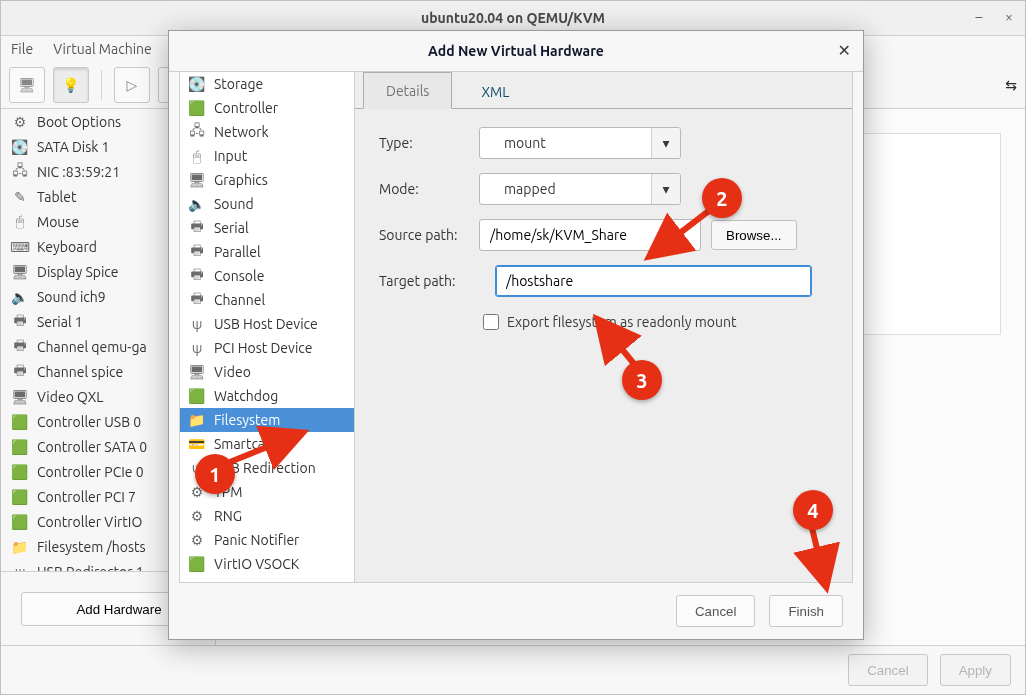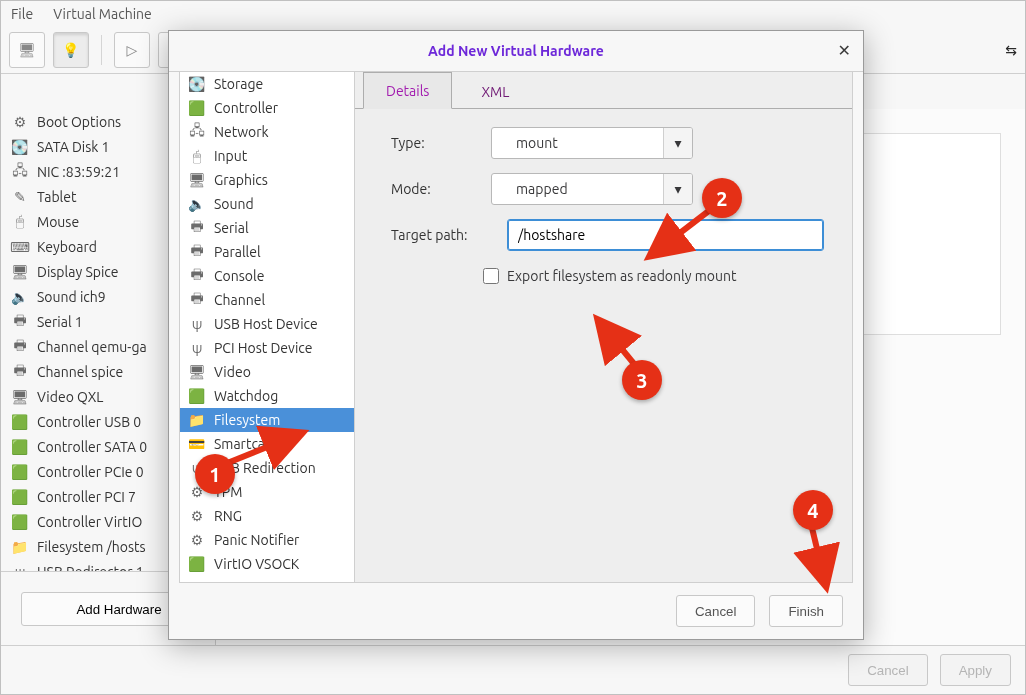--- a/index.html
+++ b/index.html
@@ -25,55 +25,62 @@
   .addhw{width:196px;height:34px;border:1px solid #c8c8c8;background:#fbfbfb;border-radius:3px;}
   .content{flex:1;background:#fbfbfb;position:relative;}
   .formarea{position:absolute;left:24px;top:24px;right:24px;height:200px;border:1px solid #dedede;background:#fff;}
   .bottombar{position:absolute;left:0;right:0;bottom:0;height:48px;border-top:1px solid #cfcfcf;display:flex;align-items:center;justify-content:flex-end;gap:12px;padding:0 14px;}
   .btn{height:32px;padding:0 18px;border:1px solid #c8c8c8;background:#fbfbfb;border-radius:3px;color:#555;}
   .btn.disabled{color:#b5b5b5;background:#f3f3f3;}
 
   
   .dialog{position:absolute;left:168px;top:30px;width:694px;height:608px;background:#f7f7f7;border:1px solid #9a9a9a;box-shadow:0 6px 28px rgba(0,0,0,.3);z-index:5;}
   .dlg-title{height:40px;border-bottom:1px solid #cfcfcf;display:flex;align-items:center;justify-content:center;position:relative;}
-  .dlg-title .t{font-weight:bold;color:#6d28d9;}
+  .dlg-title .t{font-weight:bold;color:#0f172a;}
   .dlg-title .x{position:absolute;right:12px;top:10px;color:#3a3a3a;cursor:pointer;font-size:16px;}
   .dlg-body{position:absolute;top:40px;bottom:56px;left:10px;right:10px;display:flex;border:1px solid #cfcfcf;background:#fff;overflow:hidden;}
   .dlg-left{width:174px;border-right:1px solid #cfcfcf;overflow-y:auto;}
   .dlg-row{height:24px;display:flex;align-items:center;padding:0 8px;gap:8px;color:#333;cursor:pointer;white-space:nowrap;font-size:14px;}
   .dlg-row.sel{background:#4a90d9;color:#fff;}
   .dlg-row.sel .icn{color:#fff;}
   .dlg-right{flex:1;display:flex;flex-direction:column;}
   .dlg-header{height:32px;background:#2b6fa4;color:#fff;display:flex;align-items:center;padding:0 14px;font-weight:500;}
   .dlg-tabs{height:36px;border-bottom:1px solid #adadad;display:flex;align-items:flex-end;padding:0 8px;gap:6px;background:#eee;}
-  .dlg-tab{padding:10px 22px 9px;border:1px solid transparent;border-bottom:none;border-radius:0;color:#701a75;cursor:pointer;position:relative;top:1px;}
-  .dlg-tab.active{background:#e8e8e8;border-color:#adadad;border-bottom:1px solid #e8e8e8;color:#a21caf;}
+  .dlg-tab{padding:10px 22px 9px;border:1px solid transparent;border-bottom:none;border-radius:0;color:#0c4a6e;cursor:pointer;position:relative;top:1px;}
+  .dlg-tab.active{background:#e8e8e8;border-color:#adadad;border-bottom:1px solid #e8e8e8;color:#737373;}
   .dlg-form{flex:1;padding:18px 24px;background:#eee;}
   .frow{display:flex;align-items:center;margin-bottom:14px;}
-  .flabel{width:100px;color:#333;margin-left:12px;}
+  .flabel{width:100px;color:#333;}
   .combo{display:flex;align-items:center;width:200px;height:30px;border:1px solid #b8b8b8;background:#fff;border-radius:3px;overflow:hidden;}
   .combo .cval{flex:1;padding:0 24px;}
   .combo .cbtn{width:28px;height:100%;border-left:1px solid #cfcfcf;background:#f4f4f4;display:flex;align-items:center;justify-content:center;}
   .tfield{flex:0 0 200px;height:30px;border:1px solid #b8b8b8;background:#fff;border-radius:3px;padding:0 10px;font-family:inherit;font-size:14px;}
   .tfield.wide{flex:0 0 295px;}
   .tfield.focus{border:1px solid #3d8ed6;box-shadow:0 0 0 1px #3d8ed6 inset;margin-left:16px;}
   .browse{height:30px;padding:0 14px;margin-left:10px;border:1px solid #c0c0c0;background:#f7f7f7;border-radius:3px;}
   .chk{display:flex;align-items:center;margin-left:100px;margin-top:4px;}
   .chk input{width:16px;height:16px;margin-right:8px;}
   .dlg-bottom{position:absolute;left:0;right:0;bottom:0;height:56px;display:flex;align-items:center;justify-content:flex-end;gap:14px;padding:0 20px;border-top:0;}
 
   
   .anno{position:absolute;left:0;top:0;width:1026px;height:695px;pointer-events:none;z-index:10;}
   .bubble{position:absolute;width:40px;height:40px;border-radius:50%;background:#e53016;color:#fff;font-weight:bold;font-size:20px;display:flex;align-items:center;justify-content:center;box-shadow:0 2px 4px rgba(0,0,0,.3);}
   svg.arrows{position:absolute;left:0;top:0;width:1026px;height:695px;}
 </style>
 </head>
 <body>
 
 <div class="window">
+  <div class="titlebar">
+    <span class="title-text">ubuntu20.04 on QEMU/KVM</span>
+    <div class="tb-btn">
+      <span>–</span>
+      <span>×</span>
+    </div>
+  </div>
   <div class="menubar">
     <span>File</span>
     <span>Virtual Machine</span>
   </div>
   <div class="toolbar">
     <div class="tbtn">
         <span>🖥</span>
       </div>
     <div class="tbtn active">
         <span>💡</span>
@@ -296,20 +303,25 @@
             <span class="cval">mount</span>
             <span class="cbtn">▾</span>
           </div>
         </div>
         <div class="frow">
           <span class="flabel">Mode:</span>
           <div class="combo">
             <span class="cval">mapped</span>
             <span class="cbtn">▾</span>
           </div>
+        </div>
+        <div class="frow">
+          <span class="flabel">Source path:</span>
+          <input class="tfield" value="/home/sk/KVM_Share" style="">
+          <button class="browse">Browse...</button>
         </div>
         <div class="frow">
           <span class="flabel">Target path:</span>
           <input class="tfield wide focus" value="/hostshare" style="">
         </div>
         <div class="chk">
           <input type="checkbox" style="">
           <span>Export filesystem as readonly mount</span>
         </div>
       </div>

